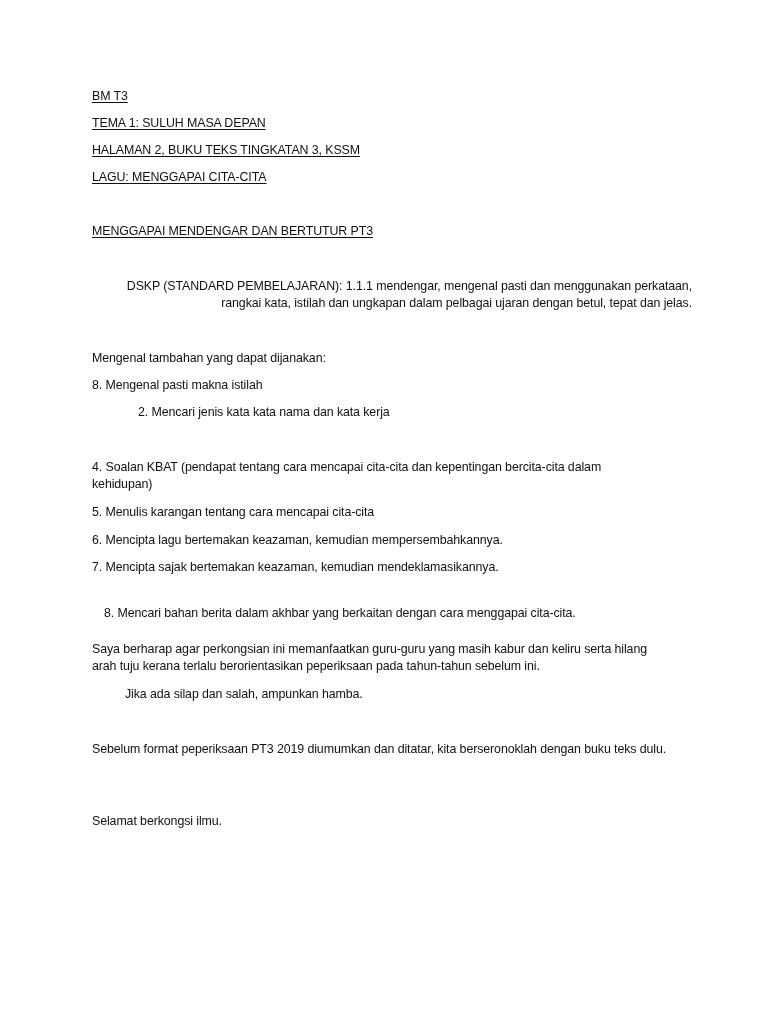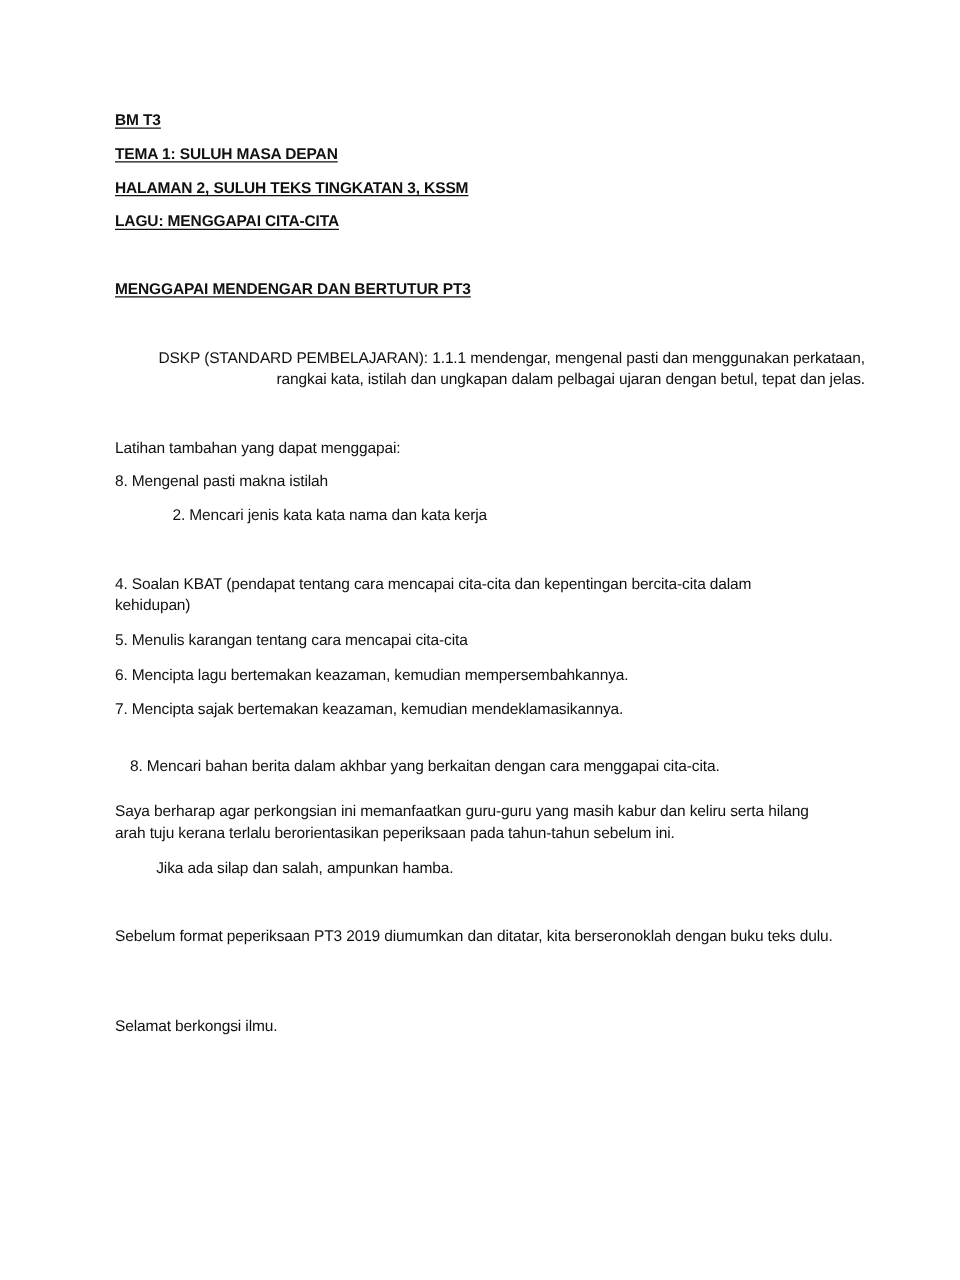--- a/index.html
+++ b/index.html
@@ -31,41 +31,41 @@
     }
     .wrap {
       position: absolute;
       left: 92px;
       width: 600px;
       font-size: 12.4px;
       line-height: 17px;
       letter-spacing: -0.1px;
     }
     .heading {
-      font-weight: bold;
+      font-weight: normal;
       text-decoration: underline;
       text-underline-offset: 2px;
       text-decoration-thickness: 1px;
     }
   </style>
 </head>
 <body>
 
 <div class="page">
 
   <div class="line heading" style="top:88px;">BM T3</div>
   <div class="line heading" style="top:115px;">TEMA 1: SULUH MASA DEPAN</div>
-  <div class="line heading" style="top:142px;">HALAMAN 2, SULUH TEKS TINGKATAN 3, KSSM</div>
+  <div class="line heading" style="top:142px;">HALAMAN 2, BUKU TEKS TINGKATAN 3, KSSM</div>
   <div class="line heading" style="top:169px;">LAGU: MENGGAPAI CITA-CITA</div>
 
   <div class="line heading" style="top:223px;">MENGGAPAI MENDENGAR DAN BERTUTUR PT3</div>
 
   <div class="wrap" style="top:278px;text-align:right;">DSKP (STANDARD PEMBELAJARAN): 1.1.1 mendengar, mengenal pasti dan menggunakan perkataan, rangkai kata, istilah dan ungkapan dalam pelbagai ujaran dengan betul, tepat dan jelas.</div>
 
-  <div class="line" style="top:350px;">Latihan tambahan yang dapat menggapai:</div>
+  <div class="line" style="top:350px;">Mengenal tambahan yang dapat dijanakan:</div>
 
   <div class="line" style="top:377px;">8. Mengenal pasti makna istilah</div>
   <div class="line" style="top:404px;margin-left:46px;">2. Mencari jenis kata kata nama dan kata kerja</div>
   <div class="wrap" style="top:459px; width:570px;">4. Soalan KBAT (pendapat tentang cara mencapai cita-cita dan kepentingan bercita-cita dalam kehidupan)</div>
   <div class="line" style="top:504px;">5. Menulis karangan tentang cara mencapai cita-cita</div>
   <div class="line" style="top:532px;">6. Mencipta lagu bertemakan keazaman, kemudian mempersembahkannya.</div>
   <div class="line" style="top:559px;">7. Mencipta sajak bertemakan keazaman, kemudian mendeklamasikannya.</div>
   <div class="line" style="top:605px;margin-left:12px;">8. Mencari bahan berita dalam akhbar yang berkaitan dengan cara menggapai cita-cita.</div>
 
   <div class="wrap" style="top:641px; width:580px;">Saya berharap agar perkongsian ini memanfaatkan guru-guru yang masih kabur dan keliru serta hilang arah tuju kerana terlalu berorientasikan peperiksaan pada tahun-tahun sebelum ini.</div>

